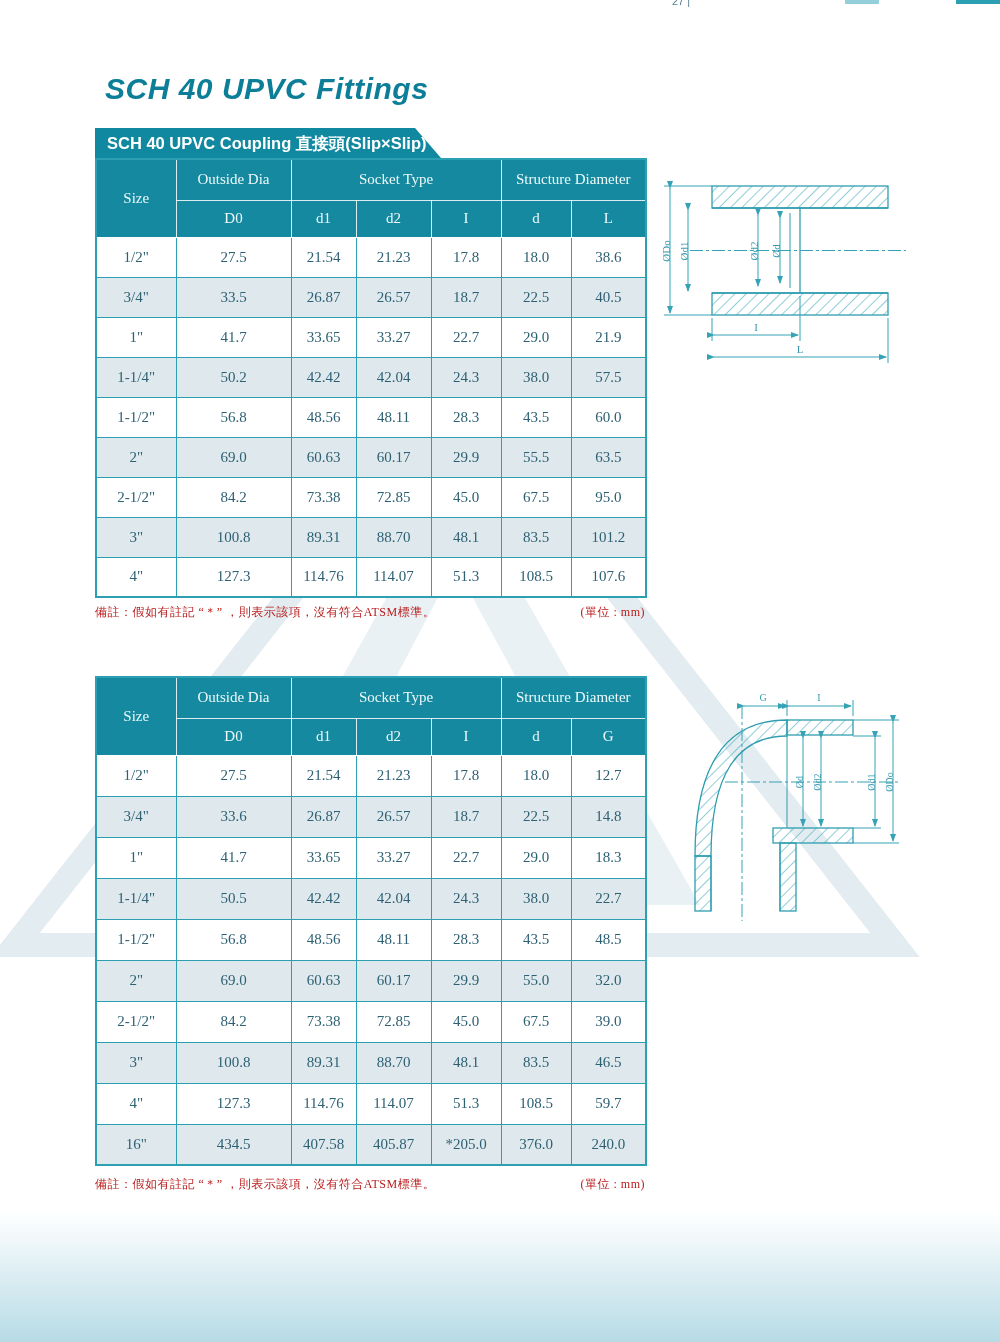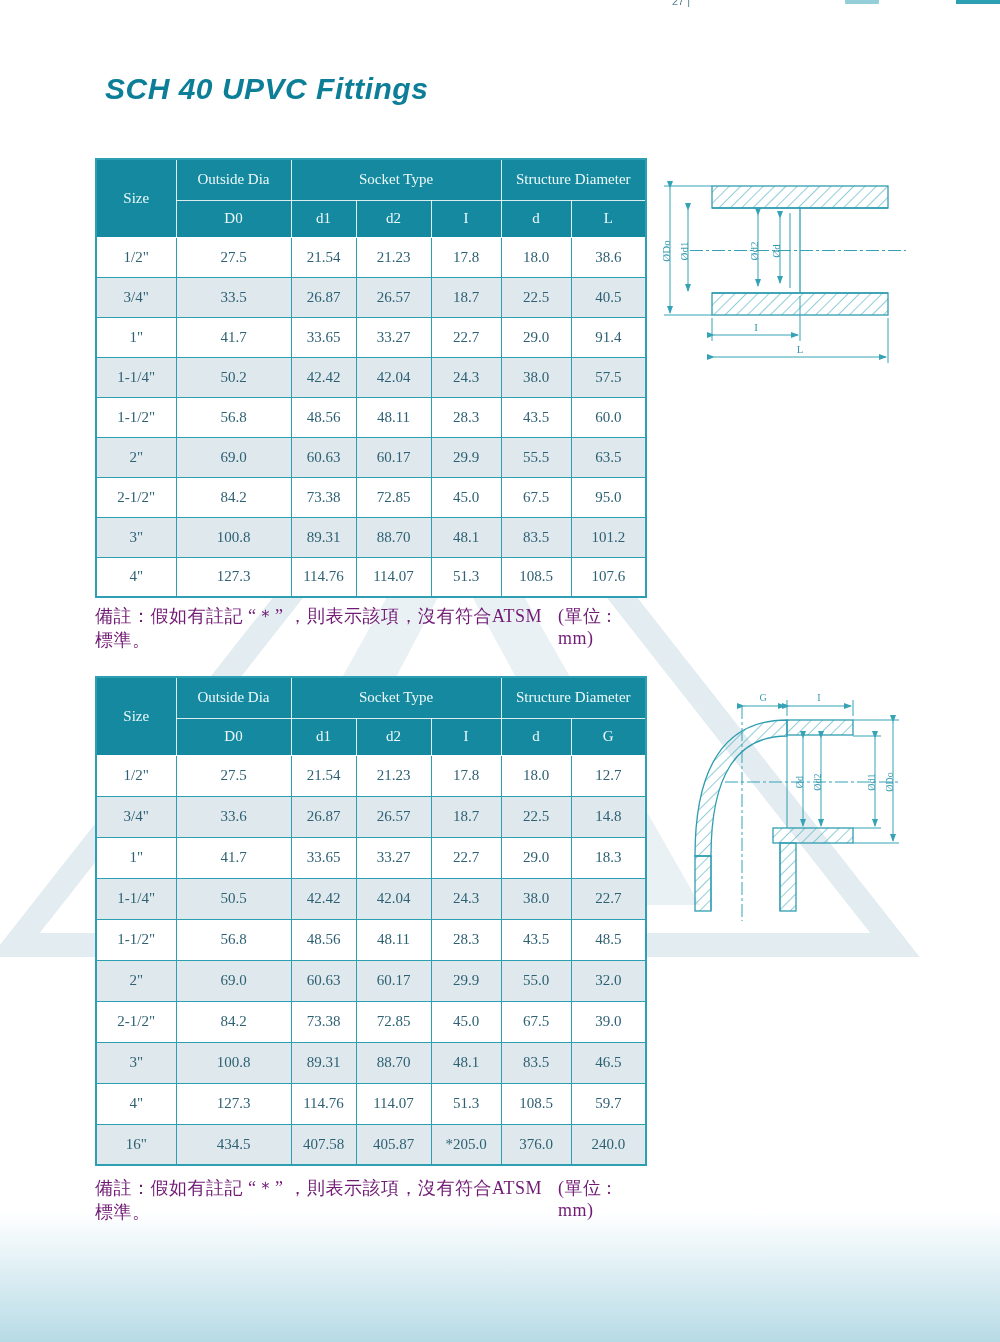--- a/index.html
+++ b/index.html
@@ -33,21 +33,21 @@
   .spec-table thead tr.sr{height:37px;margin-left:46px;}
   .spec-table td{border:1.6px solid #2d9fb2;text-align:center;font-size:15px;
                  color:#2d6073;padding:0;}
   .spec-table tbody tr:nth-child(even){background:#dfe9ed;}
   .t1{left:95px;top:158px;}
   .t1 tbody tr{height:40px;}
   .t2{left:95px;top:676px;}
   .t2 tbody tr{height:41px;}
   
   .note{position:absolute;z-index:2;width:550px;display:flex;justify-content:space-between;
-        font-size:18px;color:#701a75;letter-spacing:.5px;}
+        font-size:12px;color:#b91c1c;letter-spacing:.5px;}
   .n1{left:95px;top:604px;}
   .n2{left:95px;top:1176px;}
   
   .drawing{position:absolute;z-index:2;}
   .d1{left:650px;top:163px;}
   .d2{left:685px;top:676px;}
   
   .bottom-fade{position:absolute;left:0;bottom:0;width:100%;height:130px;z-index:1;
                background:linear-gradient(to bottom,rgba(183,219,230,0),#b7dbe6);}
 </style>
@@ -61,20 +61,21 @@
     <path d="M455,475 L215,905 L700,905 Z" fill="#eaf1f4"></path>
     <path d="M455,565 L300,860 L615,860 Z" fill="#ffffff"></path>
   </svg>
 
   <span class="corner-frag">27 |</span>
   <span class="top-teal-smudge"></span>
   <span class="top-right-bar"></span>
 
   <h1 class="page-title">SCH 40 UPVC Fittings</h1>
 
+  <div class="banner b1">SCH 40 UPVC  Coupling 直接頭(Slip×Slip)</div>
 
   <table class="spec-table t1">
     <colgroup>
       <col style="width:80px">
         <col style="width:115px">
         <col style="width:65px">
       <col style="width:75px">
         <col style="width:70px">
         <col style="width:70px">
         <col style="width:75px">
@@ -114,21 +115,21 @@
           <td>22.5</td>
           <td>40.5</td>
         </tr>
         <tr>
           <td>1"</td>
           <td>41.7</td>
           <td>33.65</td>
           <td>33.27</td>
           <td>22.7</td>
           <td>29.0</td>
-          <td>91.4</td>
+          <td>21.9</td>
         </tr>
         <tr>
           <td>1-1/4"</td>
           <td>50.2</td>
           <td>42.42</td>
           <td>42.04</td>
           <td>24.3</td>
           <td>38.0</td>
           <td>57.5</td>
         </tr>

